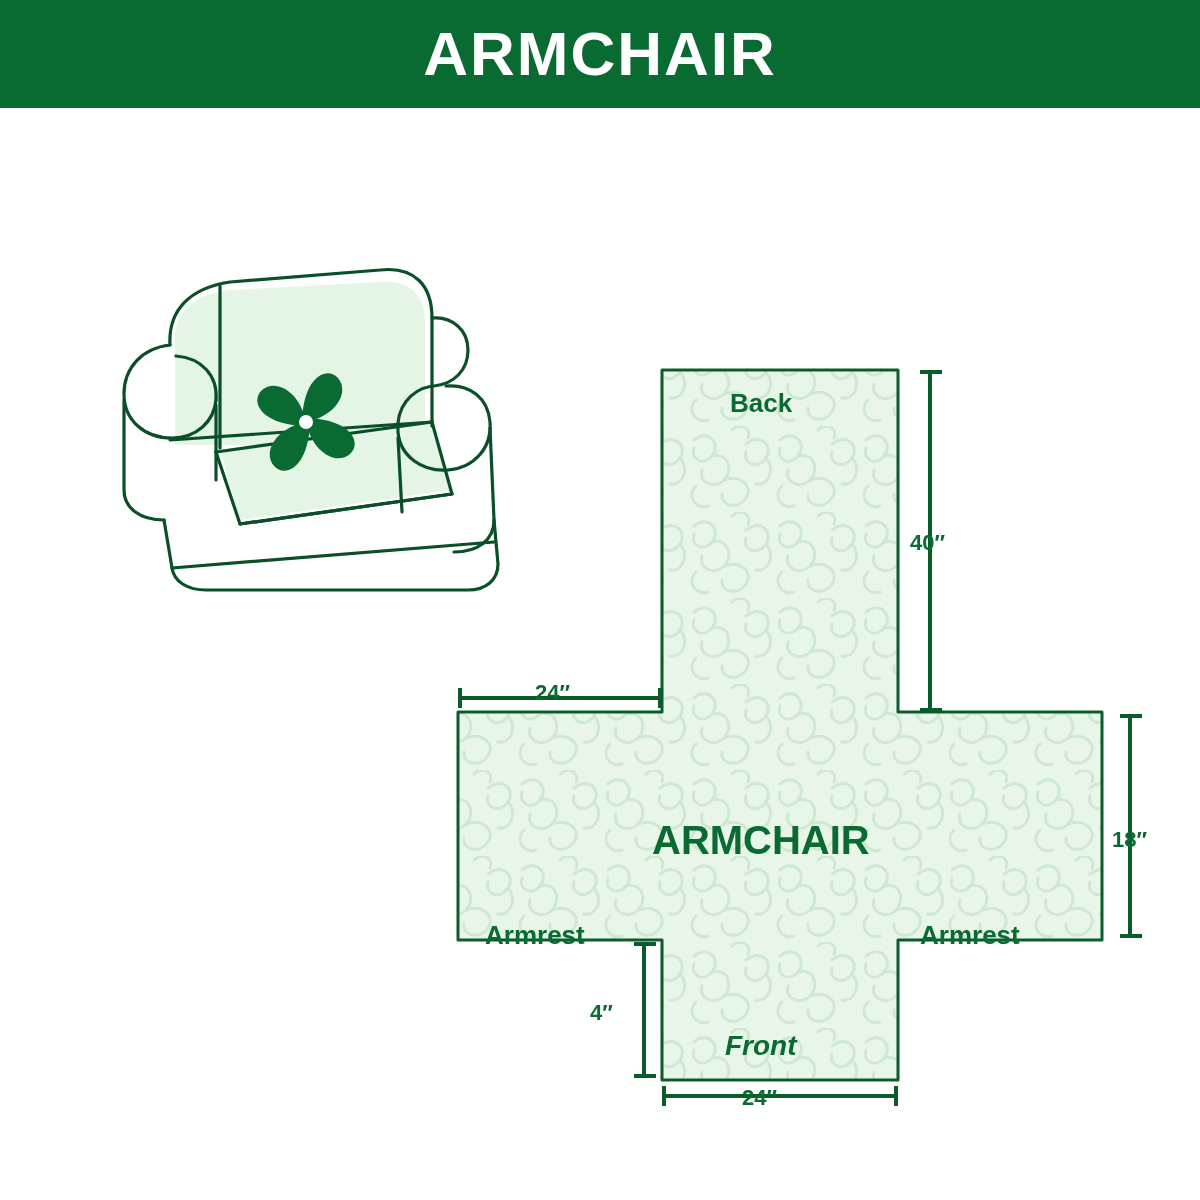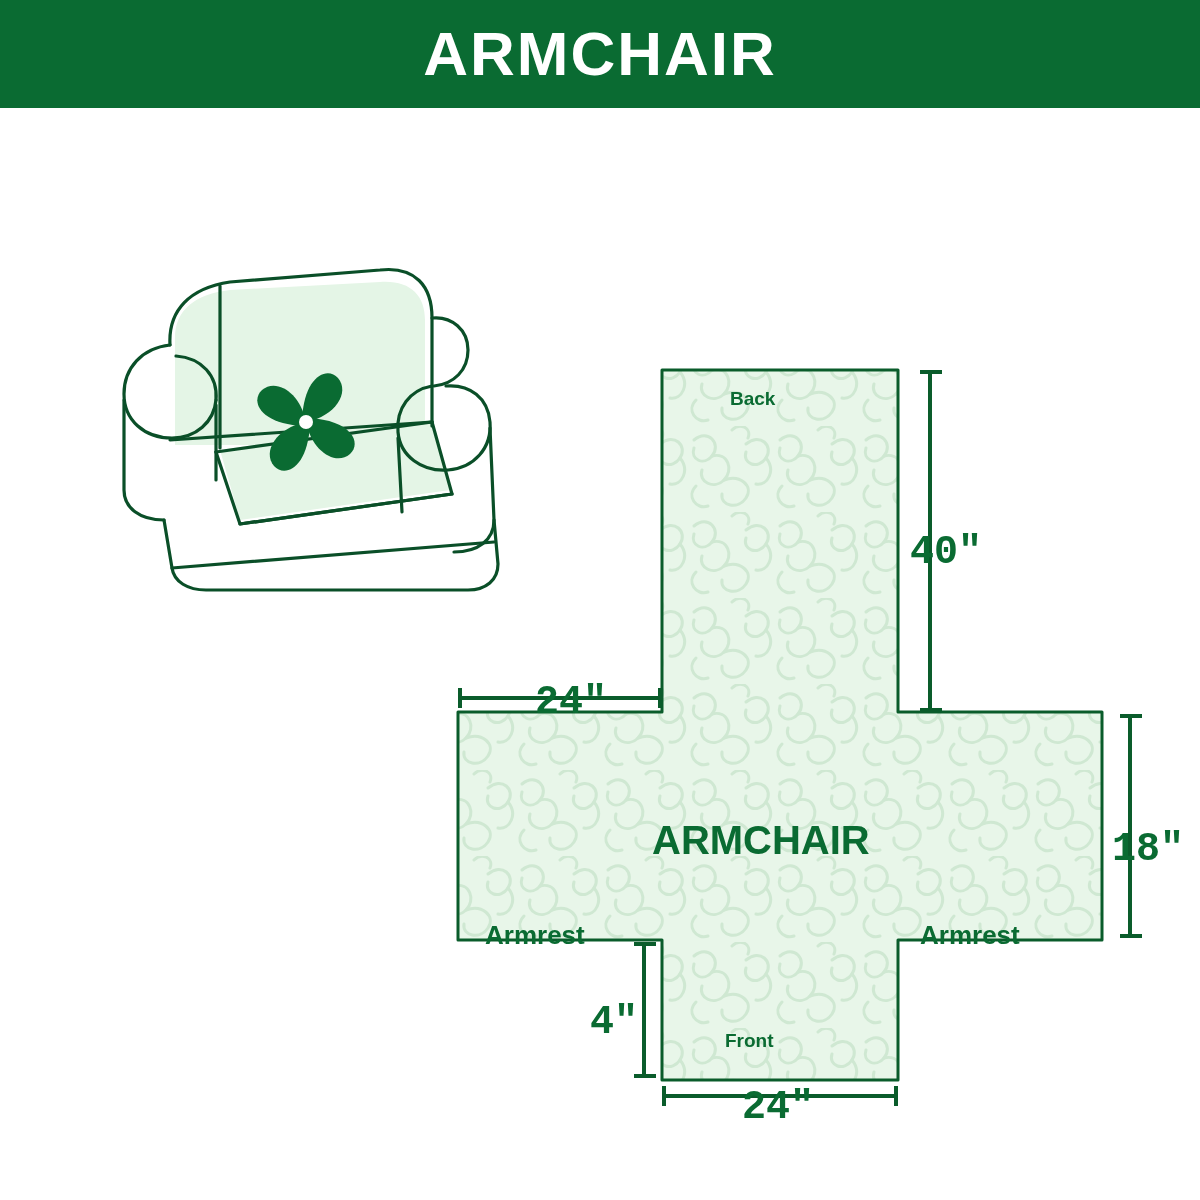--- a/index.html
+++ b/index.html
@@ -57,31 +57,31 @@
     width: 760px;
     height: 800px;
   }
   .label {
     position: absolute;
     color: #0a6b32;
     font-weight: bold;
     font-family: "Liberation Sans", sans-serif;
     white-space: nowrap;
   }
-  .lbl-back     { left: 300px; top: 48px;  font-size: 19px; }
+  .lbl-back     { left: 300px; top: 48px;  font-size: 26px; }
   .lbl-armchair { left: 222px; top: 478px; font-size: 40px; }
   .lbl-armrest-l{ left: 55px;  top: 580px; font-size: 26px; }
   .lbl-armrest-r{ left: 490px; top: 580px; font-size: 26px; }
-  .lbl-front    { left: 295px; top: 690px; font-size: 19px; }
+  .lbl-front    { left: 295px; top: 690px; font-size: 28px; font-style: italic; }
   .dim {
     position: absolute;
     color: #0a6b32;
     font-weight: bold;
-    font-size: 40px;
-    font-family: Liberation Mono, monospace;
+    font-size: 22px;
+    font-family: Liberation Sans, sans-serif;
     white-space: nowrap;
   }
   .dim-40 { left: 480px; top: 190px; }
   .dim-23 { left: 682px; top: 487px; }
   .dim-24top { left: 105px; top: 340px; }
   .dim-13 { left: 160px; top: 660px; }
   .dim-24bot { left: 312px; top: 745px; }
 </style>
 </head>
 <body>

